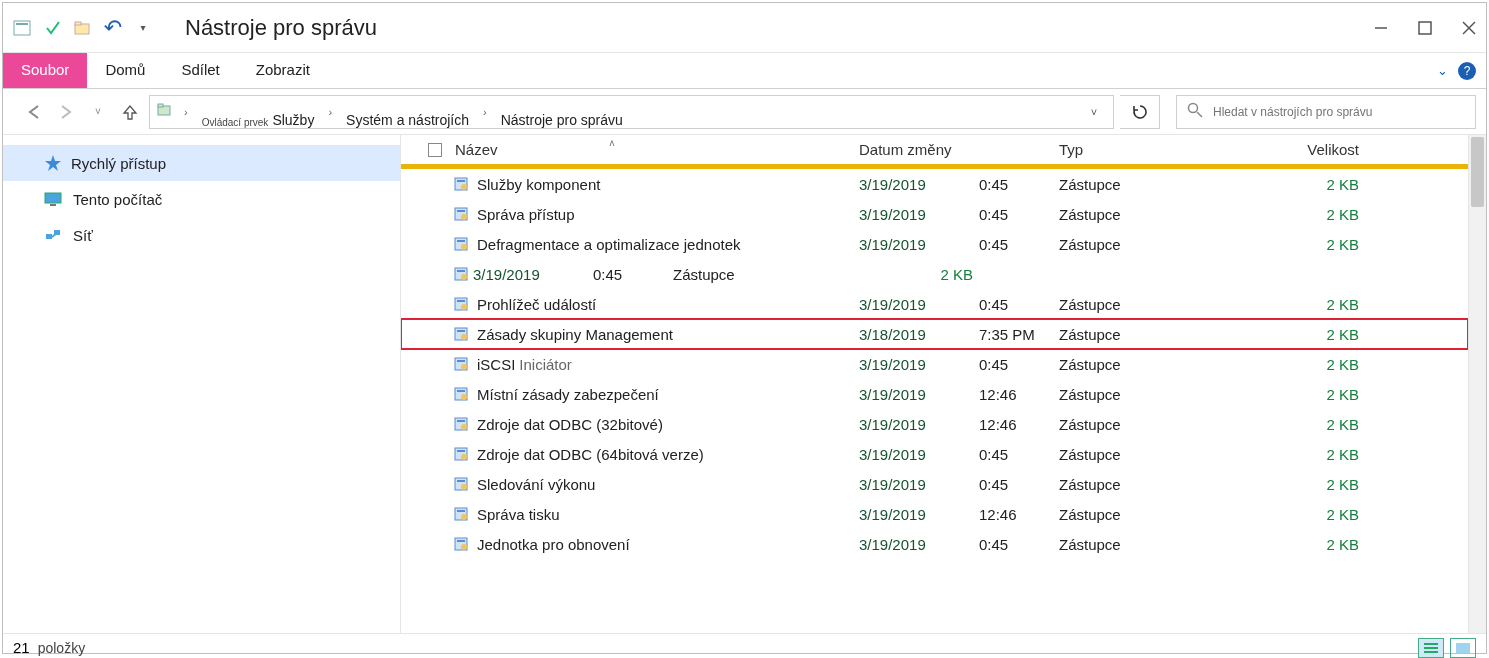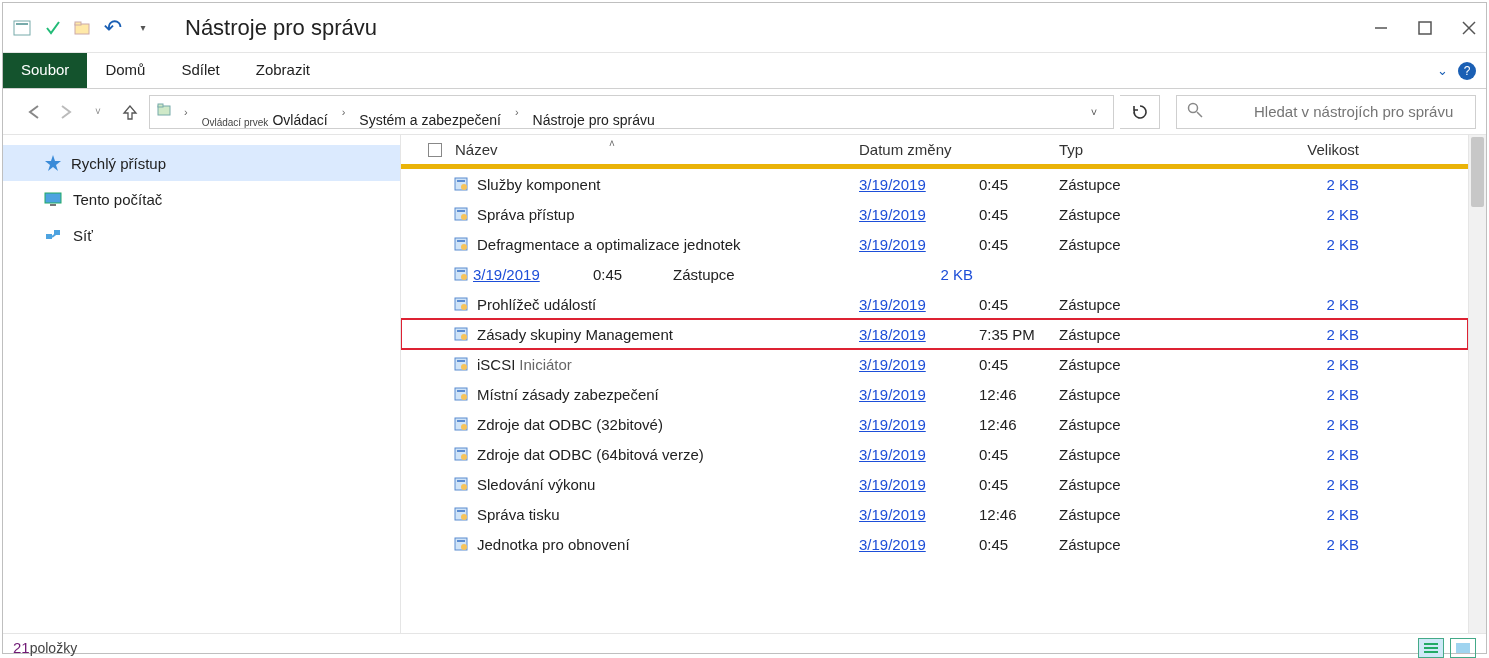--- a/index.html
+++ b/index.html
@@ -19,62 +19,62 @@
     display: flex; align-items: center; height: 50px; padding: 0 8px;
     border-bottom: 1px solid #e5e5e5;
   }
   .qat { display: flex; align-items: center; gap: 6px; }
   .qat .icon { width: 24px; height: 24px; display: inline-flex; align-items: center; justify-content: center; }
   .title-text { font-size: 22px; margin-left: 30px; }
   .window-controls { margin-left: auto; display: flex; align-items: center; gap: 26px; }
   .window-controls .wc { width: 18px; height: 18px; display: inline-flex; align-items: center; justify-content: center; color: #555; cursor: pointer; }
   .ribbon-tabs { display: flex; align-items: stretch; height: 36px; border-bottom: 1px solid #d0d0d0; }
   .ribbon-tab { padding: 8px 18px; font-size: 15px; cursor: pointer; }
-  .ribbon-tab.active { background: #14532d; color: #fff; }
+  .ribbon-tab.active { background: #ec4899; color: #fff; }
   .ribbon-right { margin-left: auto; display: flex; align-items: center; gap: 10px; padding-right: 10px; }
   .help-icon { width: 18px; height: 18px; border-radius: 50%; background: #1a5fb4; color: #fff; display: inline-flex; align-items: center; justify-content: center; font-size: 12px; }
   .navbar { display: flex; align-items: center; height: 46px; padding: 6px 10px 6px 18px; gap: 6px; border-bottom: 1px solid #e5e5e5; }
   .nav-btn { width: 26px; height: 26px; display: inline-flex; align-items: center; justify-content: center; color: #888; cursor: pointer; }
   .address { flex: 1; border: 1px solid #cfcfcf; height: 34px; display: flex; align-items: center; padding: 0 6px; gap: 6px; }
   .address .crumb { display: inline-flex; align-items: flex-end; gap: 4px; padding: 0 4px; cursor: pointer; height: 100%; }
   .address .chev { color: #666; font-size: 11px; padding: 0 4px; }
   .address .crumb-label-small { font-size: 10px; color: #444; }
   .address .spacer { flex: 1; }
   .refresh-box { border: 1px solid #cfcfcf; border-left: none; width: 40px; height: 34px; display: inline-flex; align-items: center; justify-content: center; cursor: pointer; }
   .searchbox { border: 1px solid #cfcfcf; width: 300px; height: 34px; display: flex; align-items: center; padding: 0 10px; margin-left: 10px; color: #777; }
-  .searchbox input { border: none; outline: none; flex: 1; font-size: 15px; color: #701a75; background: transparent; margin-left: 41px; }
+  .searchbox input { border: none; outline: none; flex: 1; font-size: 12px; color: #701a75; background: transparent; }
   .content { display: flex; height: 498px; }
   .sidebar { width: 398px; border-right: 1px solid #e5e5e5; padding-top: 10px; }
   .side-item { display: flex; align-items: center; gap: 10px; padding: 8px 12px 8px 40px; cursor: pointer; font-size: 15px; }
   .side-item.active { background: #dbeafe; gap: 8px; }
   .side-item .side-icon { width: 20px; height: 20px; display: inline-flex; align-items: center; justify-content: center; }
   .main { flex: 1; display: flex; }
   .list-area { flex: 1; }
   .col-header { display: flex; align-items: center; height: 34px; border-bottom: 5px solid #eab308; padding-left: 20px; color: #333; font-size: 15px; }
   .col-check { width: 28px; display: flex; justify-content: center; }
   .col-name { width: 410px; padding-left: 6px; position: relative; }
   .col-date { width: 200px; }
   .col-type { width: 200px; }
   .col-size { width: 120px; text-align: right; padding-right: 20px; }
   .sort-ind { font-size: 10px; color: #666; position: absolute; left: 160px; top: -3px; }
   .rows { overflow: auto; height: 460px; }
   .row { display: flex; align-items: center; height: 30px; padding-left: 20px; font-size: 15px; }
   .row.highlight { outline: 2px solid #d23; outline-offset: -1px; }
   .row .r-check { width: 28px; }
   .row .r-icon { width: 24px; display: inline-flex; justify-content: center; }
   .row .r-name { width: 386px; padding-left: 4px; }
-  .row .r-date { width: 120px; color: #1d4ed8; text-decoration: underline; }
+  .row .r-date { width: 120px; color: #14532d; }
   .row .r-time { width: 80px; color: #222; }
   .row .r-type { width: 200px; }
-  .row .r-size { width: 120px; text-align: right; padding-right: 20px; color: #1d4ed8; }
+  .row .r-size { width: 120px; text-align: right; padding-right: 20px; color: #15803d; }
   .iscsi-sub { color: #666; margin-left: 4px; margin-top: 36px; }
   .scrollbar { width: 18px; background: #f1f1f1; border-left: 1px solid #e5e5e5; position: relative; }
   .scroll-thumb { position: absolute; left: 2px; right: 2px; top: 2px; height: 70px; background: #c7c7c7; border-radius: 2px; }
   .statusbar { height: 28px; display: flex; align-items: center; padding: 0 10px; border-top: 1px solid #e5e5e5; font-size: 14px; color: #444; }
-  .status-count { color: #701a75; font-size: 15px; margin-right: 0; }
+  .status-count { color: #000000; font-size: 15px; margin-right: 8px; }
   .view-toggles { margin-left: auto; display: flex; gap: 6px; }
   .view-btn { width: 26px; height: 20px; border: 1px solid #4a8; display: inline-flex; align-items: center; justify-content: center; cursor: pointer; }
   .view-btn svg { display:block; }
   .chk { width: 14px; height: 14px; border: 1px solid #888; display: inline-block; }
 </style>
 </head>
 <body>
 
 <div class="window">
 
@@ -153,25 +153,25 @@
     <div class="address">
       <span>
         <svg width="18" height="18">
             <rect x="2" y="5" width="12" height="9" fill="#cfe9c8" stroke="#7aa"></rect>
             <rect x="2" y="3" width="5" height="3" fill="#cfe9c8" stroke="#7aa"></rect>
           </svg>
       </span>
       <span class="chev">›</span>
       <span class="crumb">
         <span class="crumb-label-small">Ovládací prvek</span>
-        <span>Ovládací</span>
+        <span>Služby</span>
       </span>
       <span class="chev">›</span>
       <span class="crumb">
-        <span>Systém a zabezpečení</span>
+        <span>Systém a nástrojích</span>
       </span>
       <span class="chev">›</span>
       <span class="crumb">
         <span>Nástroje pro správu</span>
       </span>
       <span class="spacer"></span>
       <span class="nav-btn" style="font-size:11px;color:#555;">˅</span>
     </div>
     <div class="refresh-box">
       <svg width="18" height="18">

